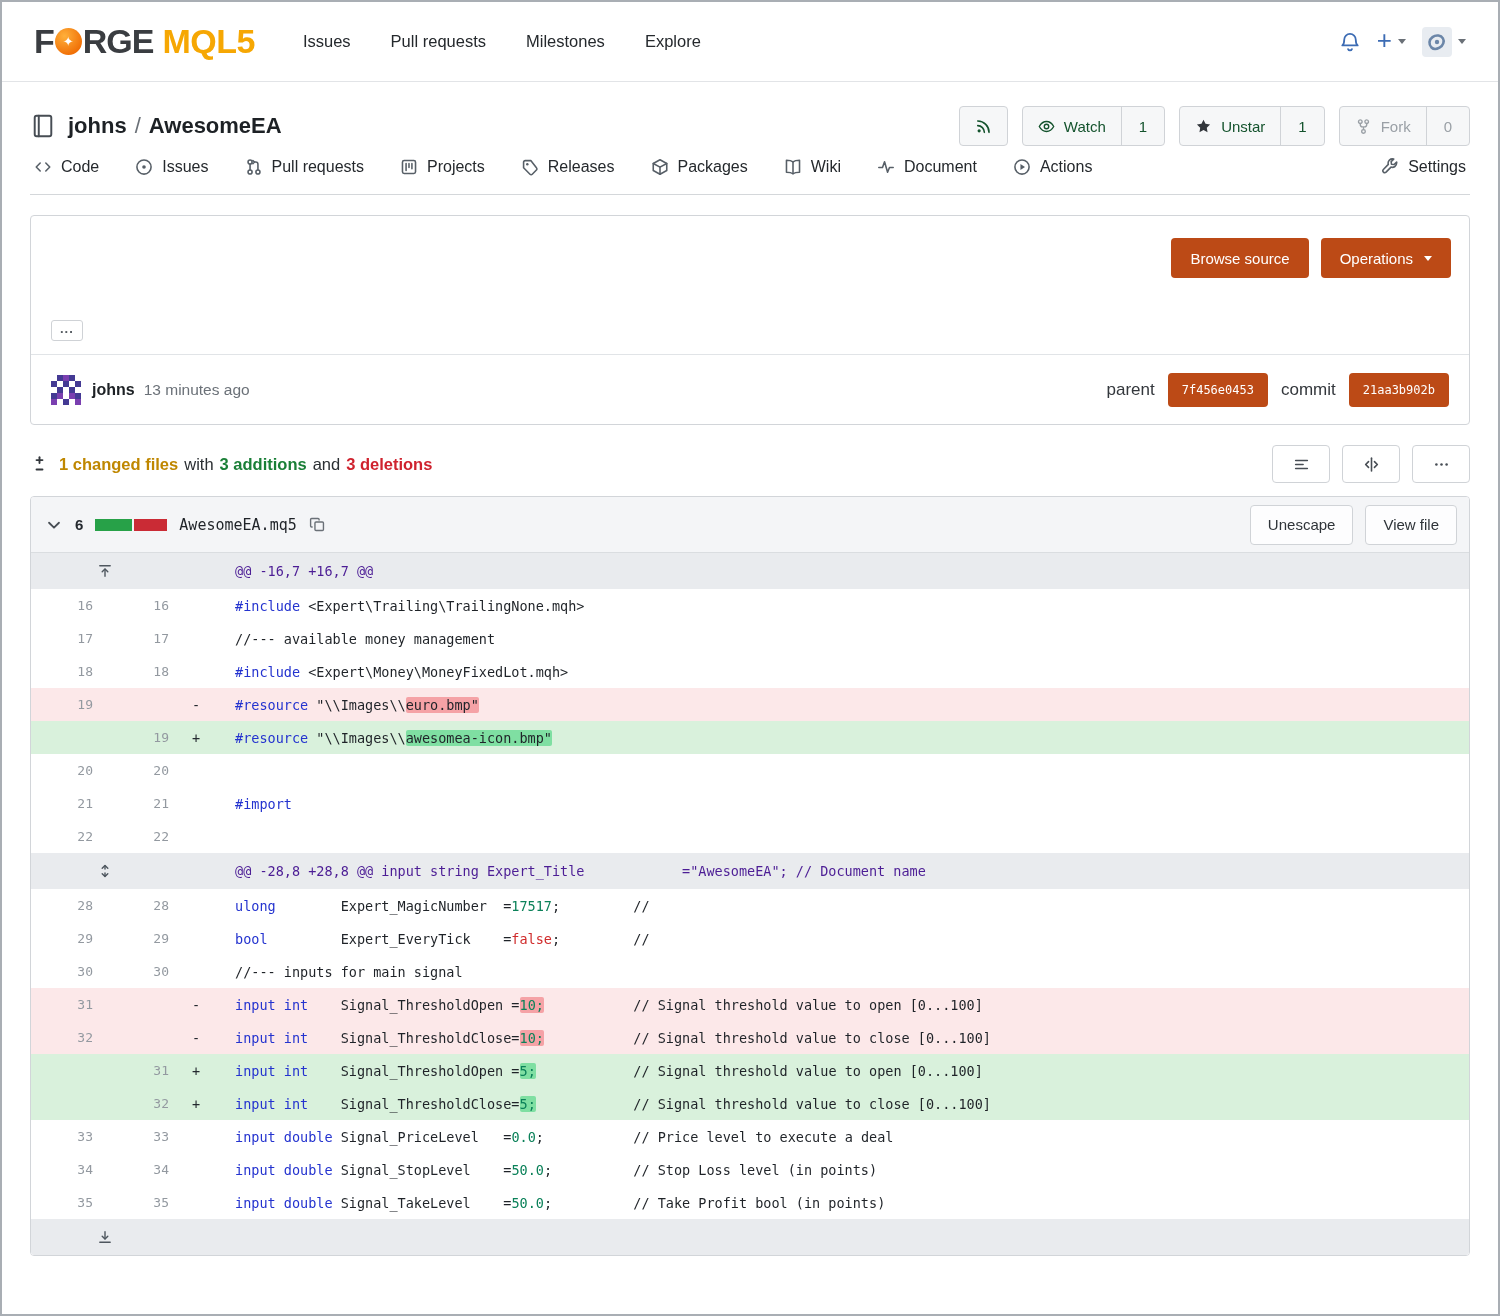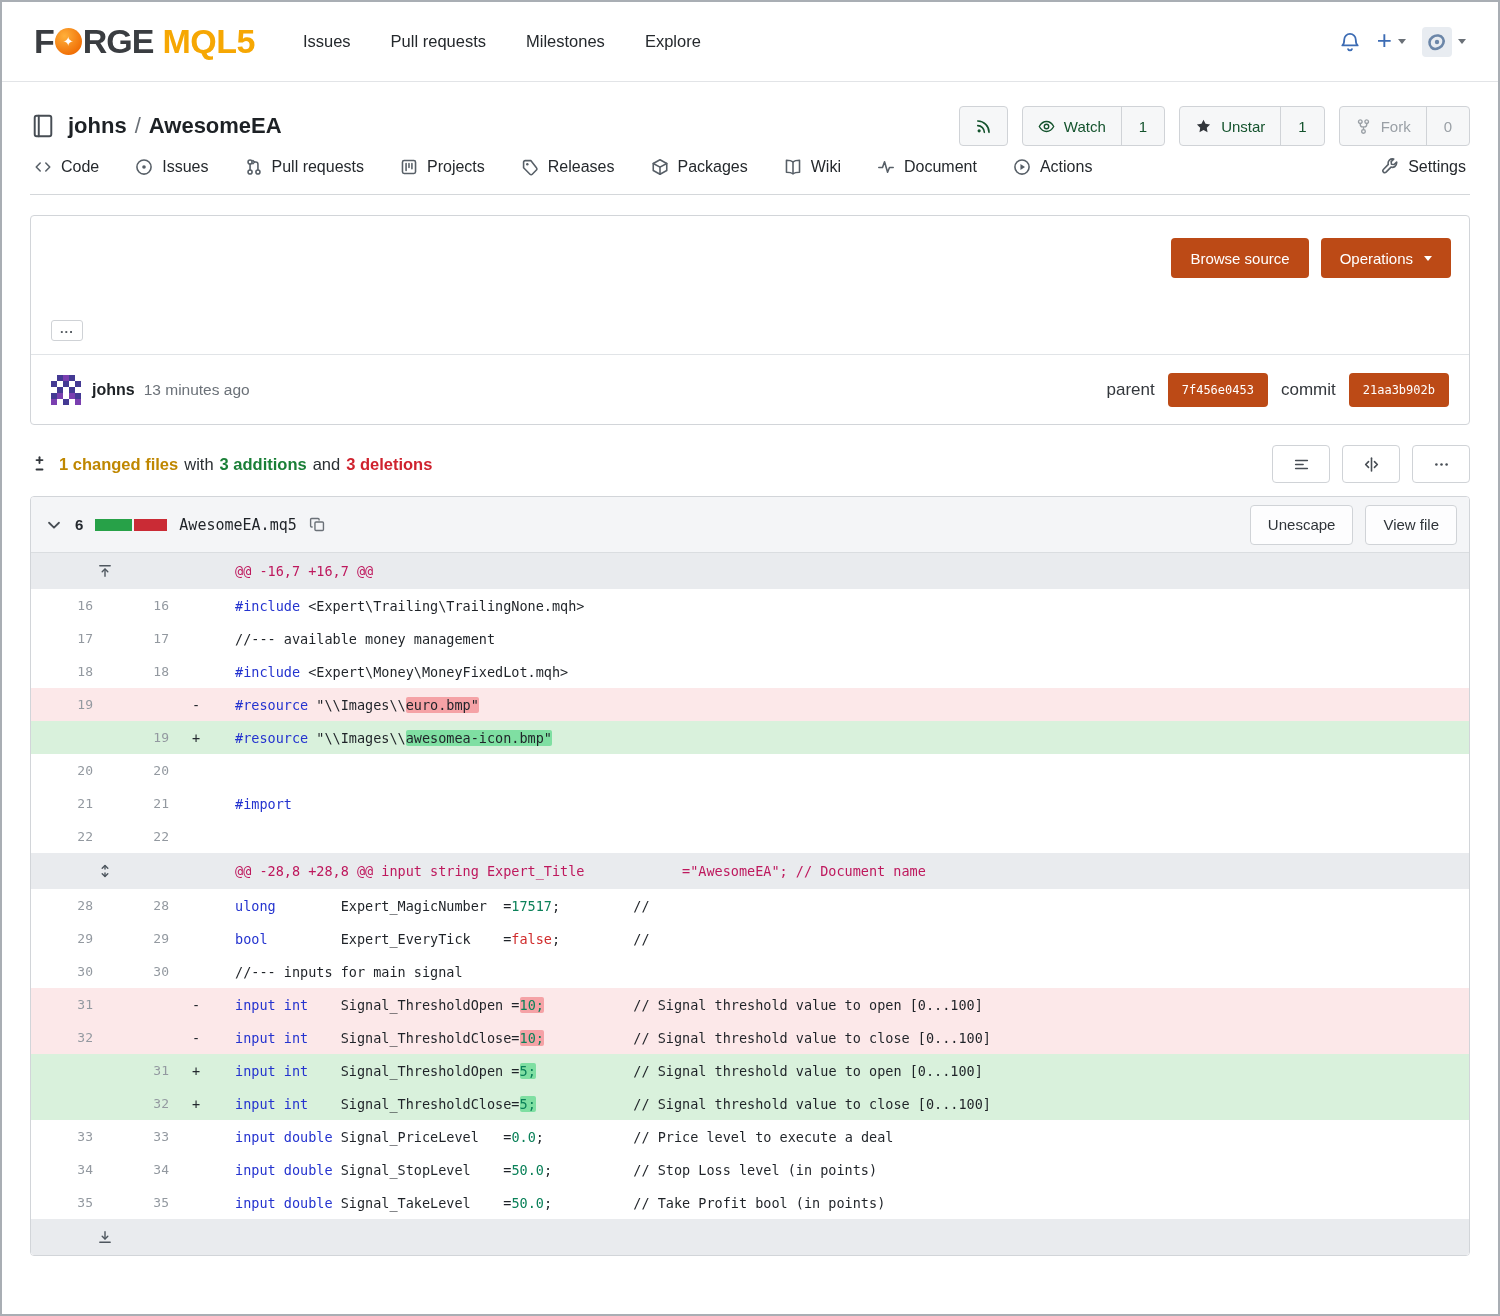--- a/index.html
+++ b/index.html
@@ -89,21 +89,21 @@
   .gut { flex:none; display:flex; align-items:center; justify-content:flex-end; padding-right:10px; color:#9399a0; font-size:13px; }
   .gut.old { width:72px; }
   .gut.new { width:76px; }
   .mark { flex:none; width:34px; display:flex; align-items:center; justify-content:center; color:#24292f; }
   .code { flex:1; display:flex; align-items:center; white-space:pre; color:#1f2328; overflow:hidden; }
   .code-inner { padding-left:22px; white-space:pre; }
   .drow.del { background:#fce8e9; }
   .drow.add { background:#d9f1dc; }
   .drow.hunk { background:#e9ebee; min-height:36px; }
   .gut-expand { flex:none; width:148px; display:flex; align-items:center; justify-content:center; color:#4e565e; cursor:pointer; }
-  .hunk-text { flex:1; display:flex; align-items:center; white-space:pre; padding-left:56px; color:#be185d;text-align:center; }
+  .hunk-text { flex:1; display:flex; align-items:center; white-space:pre; padding-left:56px; color:#4c1d95;text-align:center; }
   .ck { color:#2433cf; }          
   .cn { color:#0b8159; }          
   .ce { color:#d02b2b; }          
   .cc { color:#1f2328; }          
   .hl-del { background:#f5a2a6; border-radius:2px; }
   .hl-add { background:#7fdfa2; border-radius:2px; }
 </style>
 </head>
 <body>
 

